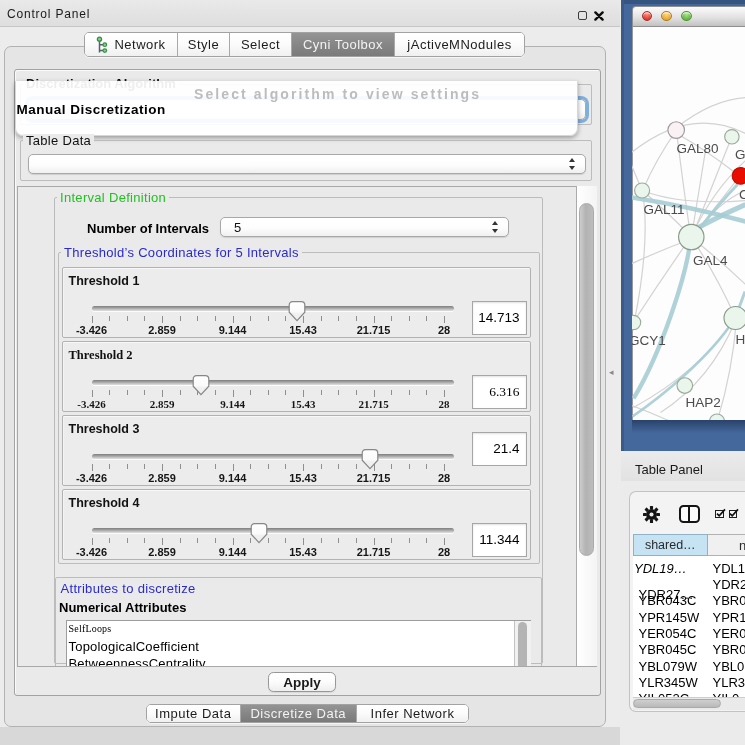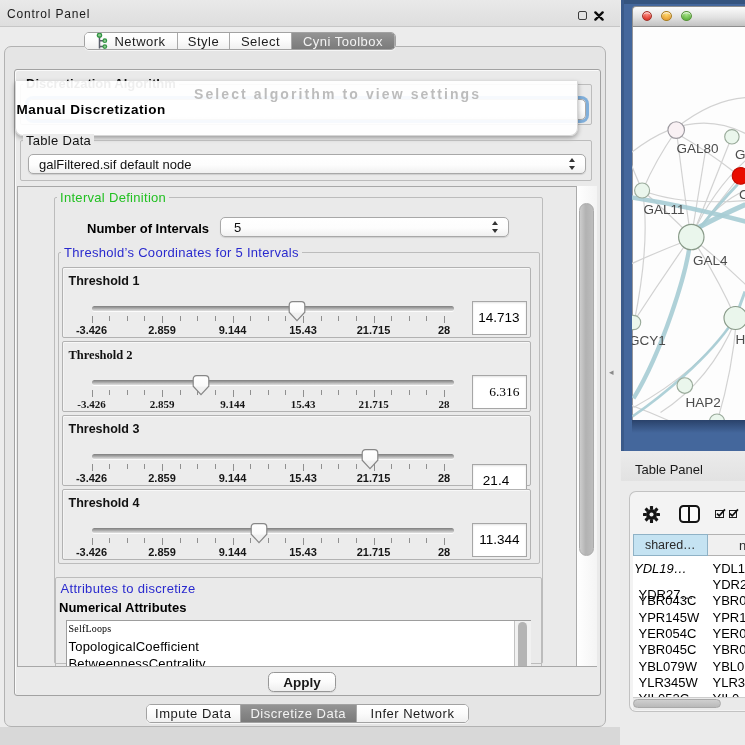--- a/index.html
+++ b/index.html
@@ -29,43 +29,44 @@
 <div class="abs" style="left:0;top:0;width:620px;height:745px;background:#ececec;"></div>
 <div class="abs" style="left:0;top:727px;width:620px;height:18px;background:#d8d8d8;"></div>
 <div class="abs" style="left:0;top:0;width:620px;height:27px;background:linear-gradient(180deg,#e9e9e9,#dedede);border-bottom:1px solid #c6c6c6;"></div>
 <div class="abs" style="left:7px;top:0;height:27px;line-height:28px;font-size:12px;letter-spacing:0.8px;color:#1a1a1a;">Control Panel</div>
 <div class="abs" style="left:578px;top:11px;width:9px;height:9px;border:1.6px solid #3c3c3c;border-radius:2px;"></div>
 <svg class="abs" style="left:594px;top:10.5px;" width="10" height="10" viewBox="0 0 10 10">
       <path d="M1.4 1.4 L8.6 8.6 M8.6 1.4 L1.4 8.6" stroke="#0c0c0c" stroke-width="2.4" stroke-linecap="round"></path>
     </svg>
 <div class="abs" style="left:3.5px;top:46px;width:602px;height:681px;background:#e5e5e5;border:1px solid #b2b2b2;border-radius:7px;"></div>
 <div class="abs" style="left:13.5px;top:69px;width:587px;height:627px;background:#eaeaea;border:1px solid #a2a2a2;border-radius:3px;box-shadow:inset 1px 1px 0 rgba(252,252,252,0.9);"></div>
-<div class="segwrap" style="left:84px;top:32px;height:18px;">
+<div class="segwrap" style="left:84px;top:32px;height:25px;">
 <div class="seg" style="width:93px;"><svg width="12" height="18" viewBox="0 0 12 18" style="margin-right:6px;">
           <path d="M3.5 5.5 V16.5 M3.5 8.7 H8.5 M3.5 14.6 H8.5" stroke="#5a5f6b" stroke-width="1.5" fill="none"></path>
           <circle cx="3.5" cy="3.2" r="2.7" fill="#2f9240"></circle>
           <circle cx="3.5" cy="3.2" r="1.4" fill="#8cc98f"></circle>
           <circle cx="8.8" cy="8.7" r="2.4" fill="#2f9240"></circle>
           <circle cx="8.8" cy="8.7" r="1.2" fill="#8cc98f"></circle>
           <circle cx="8.8" cy="14.6" r="2.4" fill="#2f9240"></circle>
           <circle cx="8.8" cy="14.6" r="1.2" fill="#8cc98f"></circle>
         </svg>Network</div>
 <div class="seg" style="width:52px;">Style</div>
 <div class="seg" style="width:62px;">Select</div>
 <div class="seg dark" style="width:103px;">Cyni Toolbox</div>
+<div class="seg" style="width:129px;border-right:none;">jActiveMNodules</div>
 </div>
 <div class="groupbox" style="left:20px;top:84px;width:572px;height:41px;"></div>
 <div class="grouplbl" style="left:23px;top:77px;background:#eaeaea;color:#111;font-weight:bold;letter-spacing:0;">Discretization Algorithm</div>
 <div class="combo" style="left:28px;top:98.5px;width:558px;height:21px;box-shadow:0 0 0 3px rgba(110,165,215,0.85);"></div>
 <div class="abs" style="left:14.5px;top:80.5px;width:563px;height:55px;background:rgba(255,255,255,0.93);border:1px solid #d6d6d6;border-top:none;border-radius:1px 1px 8px 8px;box-shadow:0 2px 5px rgba(0,0,0,0.35);"></div>
 <div class="abs" style="left:194px;top:86px;font-size:14px;font-weight:bold;letter-spacing:2.1px;color:#bcbcbc;">Select algorithm to view settings</div>
 <div class="abs" style="left:16.5px;top:102px;font-size:13.5px;font-weight:bold;letter-spacing:0.5px;color:#000;">Manual Discretization</div>
 <div class="groupbox" style="left:20px;top:140px;width:572px;height:41px;"></div>
 <div class="grouplbl" style="left:23px;top:133.5px;color:#111;">Table Data</div>
-<div class="combo" style="left:28px;top:154px;width:558px;height:20px;line-height:19px;"><span style="margin-left:10px;">galFiltered.sif default node</span><span class="arrows" style="right:9px;">
+<div class="combo" style="left:28px;top:154px;width:558px;height:20px;line-height:19px;"><span class="arrows" style="right:9px;">
         <span class="arr-up" style="top:3px;"></span>
         <span class="arr-dn" style="bottom:3px;"></span>
       </span></div>
 <div class="abs" style="left:16.5px;top:185.5px;width:580.5px;height:481px;border:1px solid #a8a8a8;background:#eaeaea;"></div>
 <div class="abs" style="left:576px;top:186px;width:20.5px;height:480px;background:linear-gradient(90deg,#ffffff,#f4f4f4);border-left:1px solid #ababab;"></div>
 <div class="abs" style="left:579px;top:203px;width:15px;height:353px;border-radius:7.5px;background:linear-gradient(90deg,#cdcdcd,#b2b2b2 45%,#bdbdbd);border:1px solid #aaaaaa;"></div>
 <div class="abs" style="left:17.5px;top:186.5px;width:558px;height:479.5px;overflow:hidden;">
 <div class="groupbox" style="left:36.0px;top:10.5px;width:489px;height:467px;"></div>
 <div class="grouplbl" style="left:39.5px;top:4.0px;color:#22c022;">Interval Definition</div>
 <div class="abs" style="left:69.5px;top:34.0px;font-size:13px;font-weight:bold;color:#000;">Number of Intervals</div>
@@ -195,21 +196,21 @@
           <defs>
             <linearGradient id="thg414.5" x1="0" y1="0" x2="0" y2="1">
               <stop offset="0" stop-color="#ffffff"></stop>
               <stop offset="0.55" stop-color="#fafafa"></stop>
               <stop offset="0.6" stop-color="#f1f1f1"></stop>
               <stop offset="1" stop-color="#ededed"></stop>
             </linearGradient>
           </defs>
           <path d="M1.2 4.2 Q1.2 0.7 4.7 0.7 L13.3 0.7 Q16.8 0.7 16.8 4.2 L16.8 11.2 L9 19.6 L1.2 11.2 Z" fill="url(#thg414.5)" stroke="#878787" stroke-width="1.2"></path>
         </svg>
-<div class="vfield" style="left:408.5px;top:48px;text-align:center;">21.4</div>
+<div class="vfield" style="left:408.5px;top:16px;">21.4</div>
 </div>
 <div class="thrbox" style="left:44.5px;top:302.0px;text-decoration:underline;">
 <div class="thrlbl">Threshold 4</div>
 <div class="track" style="left:28.5px;top:38px;width:362px;"></div>
 <div class="tick" style="left:28.5px;top:48.5px;height:7px;"></div>
 <div class="tick" style="left:46.1px;top:48.5px;height:4.5px;"></div>
 <div class="tick" style="left:63.8px;top:48.5px;height:4.5px;"></div>
 <div class="tick" style="left:81.4px;top:48.5px;height:4.5px;"></div>
 <div class="tick" style="left:99.0px;top:48.5px;height:7px;"></div>
 <div class="tick" style="left:116.6px;top:48.5px;height:4.5px;"></div>

